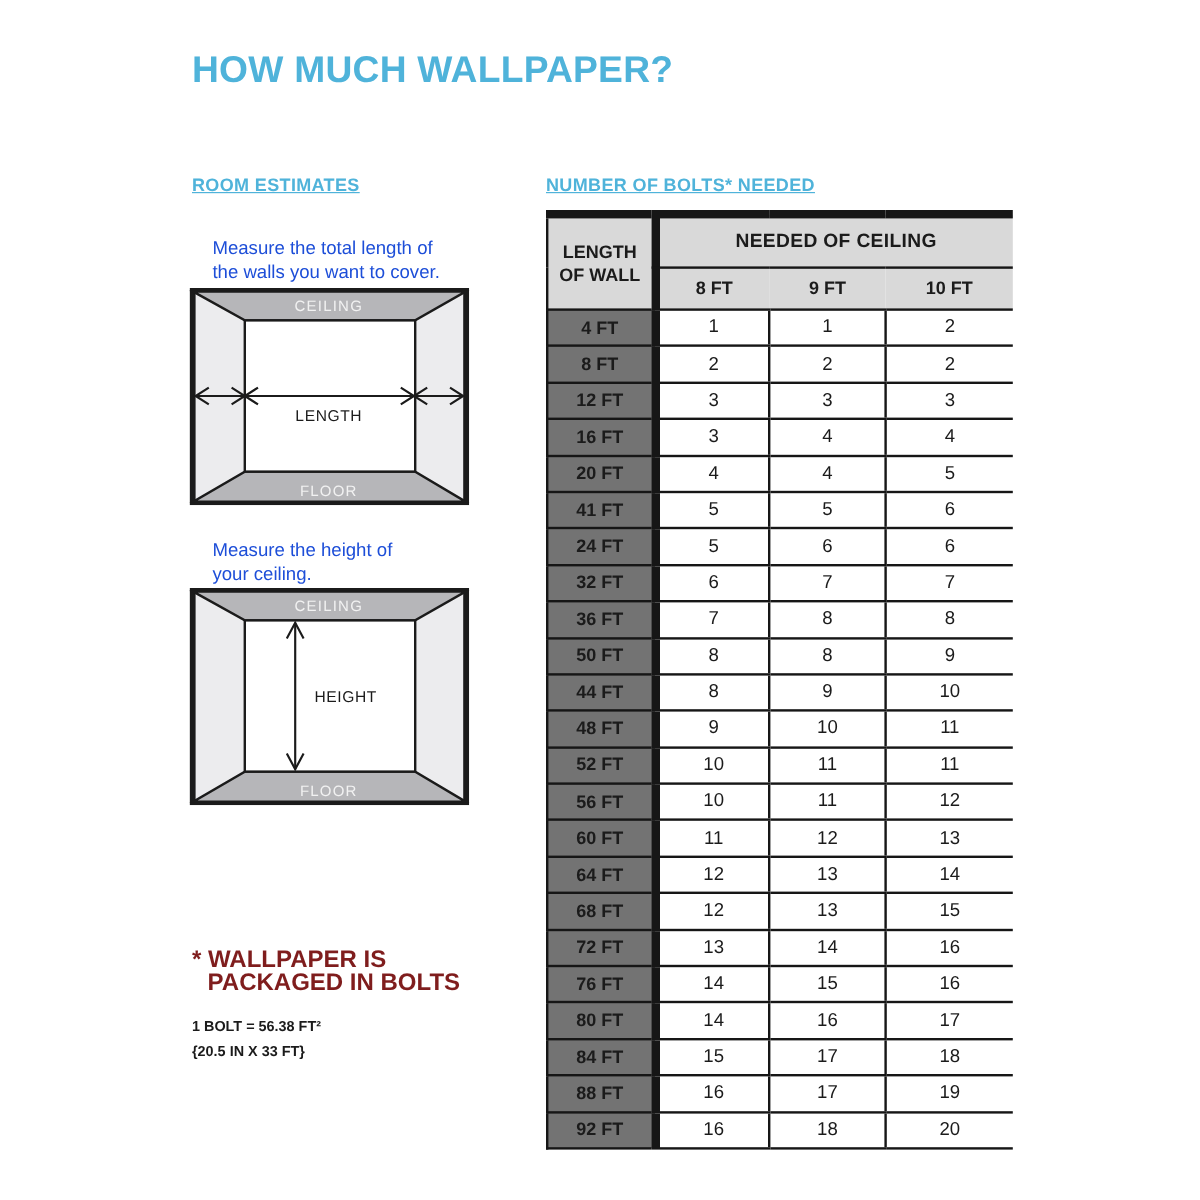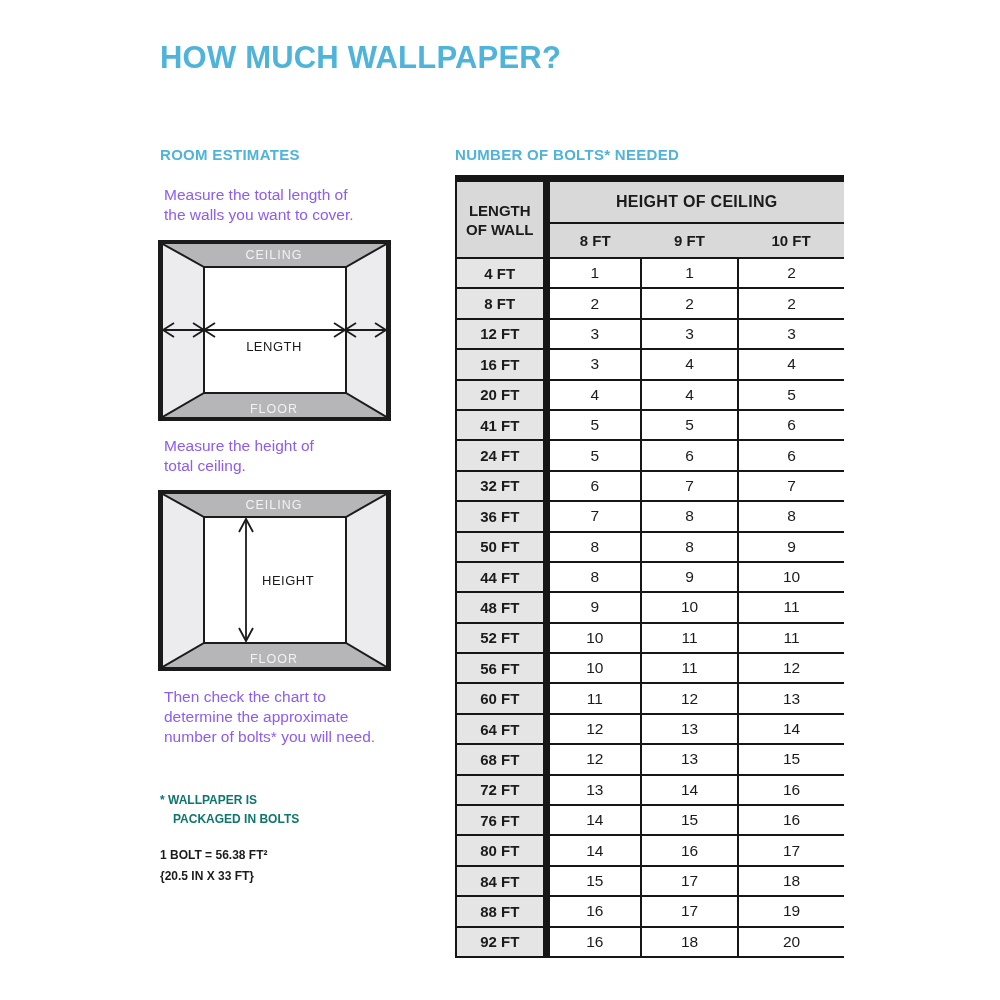--- a/index.html
+++ b/index.html
@@ -27,34 +27,35 @@
     letter-spacing: 0.2px;
   }
   .section-heading {
     position: absolute;
     top: 146px;
     margin: 0;
     font-size: 15px;
     font-weight: bold;
     color: #4fb3da;
     letter-spacing: 0.3px;
+    text-decoration: underline;
   }
   .room-estimates-heading { left: 160px; }
   .bolts-heading {
     left: 455px;
     width: 388px;
     text-align: left;
   }
   .instruction {
     position: absolute;
     left: 160px;
-    margin: 4px;
+    margin: 17px;
     font-size: 15.5px;
     line-height: 20px;
-    color: #8b5cf6;
+    color: #1d4ed8;
     white-space: pre-line;
   }
   .instr-1 { top: 181px; }
   .instr-2 { top: 432px; }
   .instr-3 { top: 683px; }
   .diagram {
     position: absolute;
     left: 158px;
     width: 233px;
     height: 181px;
@@ -71,24 +72,24 @@
     font-family: "Liberation Sans", sans-serif;
     font-size: 13px;
     fill: #1b1b1b;
     letter-spacing: 0.5px;
   }
   .footnote {
     position: absolute;
     left: 160px;
     top: 791px;
     margin: 0;
-    font-size: 12px;
+    font-size: 20px;
     font-weight: bold;
     line-height: 19px;
-    color: #0f766e;
+    color: #7f1d1d;
     white-space: pre-line;
     padding-left: 13px;
     text-indent: -13px;
   }
   .bolt-spec {
     position: absolute;
     left: 160px;
     top: 845px;
     margin: 0;
     font-size: 12px;
@@ -132,21 +133,21 @@
   }
   .bolts th.subhead {
     background: #d9d9d9;
     border-bottom: 2px solid #161616;
     font-weight: bold;
     font-size: 15px;
     height: 33px;
     color: #1b1b1b;
   }
   .bolts tbody th.rlabel {
-    background: #e5e5e5;
+    background: #737373;
     border: 2px solid #161616;
     border-right: 7px solid #161616;
     font-weight: bold;
     font-size: 15px;
     height: 28.4px;
     color: #1b1b1b;
   }
   .bolts tbody td {
     border-bottom: 2px solid #161616;
     font-size: 15.5px;
@@ -182,61 +183,58 @@
       <path d="M35,83 L46,90 L35,97"></path>
       <path d="M57,83 L46,90 L57,97"></path>
       <path d="M176,83 L187,90 L176,97"></path>
       <path d="M198,83 L187,90 L198,97"></path>
       <path d="M217,83 L228,90 L217,97"></path>
     </g>
     <text class="svg-measure-label" x="116" y="111" text-anchor="middle">LENGTH</text>
   </svg>
 
   <p class="instruction instr-2">Measure the height of
-total ceiling.</p>
+your ceiling.</p>
 
   <svg class="diagram diagram-2" viewBox="0 0 233 181">
     <rect x="2.5" y="2.5" width="228" height="176" fill="#ececee" stroke="#1b1b1b" stroke-width="5"></rect>
     <polygon points="3,3 230,3 188,27 46,27" fill="#b6b6b9" stroke="#1b1b1b" stroke-width="2"></polygon>
     <polygon points="3,178 230,178 188,153 46,153" fill="#b6b6b9" stroke="#1b1b1b" stroke-width="2"></polygon>
     <rect x="46" y="27" width="142" height="126" fill="#ffffff" stroke="#1b1b1b" stroke-width="2"></rect>
     <text class="svg-room-label" x="116" y="19" text-anchor="middle">CEILING</text>
     <text class="svg-room-label" x="116" y="173" text-anchor="middle">FLOOR</text>
     <g stroke="#1b1b1b" stroke-width="1.8" fill="none">
       <line x1="88" y1="29" x2="88" y2="151"></line>
       <path d="M81,42 L88,29 L95,42"></path>
       <path d="M81,138 L88,151 L95,138"></path>
     </g>
     <text class="svg-measure-label" x="104" y="95" text-anchor="start">HEIGHT</text>
   </svg>
 
-  <p class="instruction instr-3">Then check the chart to
-determine the approximate
-number of bolts* you will need.</p>
 
   <p class="footnote">* WALLPAPER IS
 PACKAGED IN BOLTS</p>
 
   <p class="bolt-spec">1 BOLT = 56.38 FT²
 {20.5 IN X 33 FT}</p>
 
   <h2 class="section-heading bolts-heading">NUMBER OF BOLTS* NEEDED</h2>
 
   <table class="bolts">
     <colgroup>
       <col style="width:90px">
       <col style="width:95px">
       <col style="width:97px">
       <col style="width:106px">
     </colgroup>
     <thead>
       <tr>
         <th class="rowhead" rowspan="2">LENGTH
 OF WALL</th>
-        <th class="grouphead" colspan="3">HEIGHT OF CEILING</th>
+        <th class="grouphead" colspan="3">NEEDED OF CEILING</th>
       </tr>
       <tr>
         <th class="subhead">8 FT</th>
         <th class="subhead">9 FT</th>
         <th class="subhead">10 FT</th>
       </tr>
     </thead>
     <tbody>
         <tr>
     <th class="rlabel">4 FT</th>

